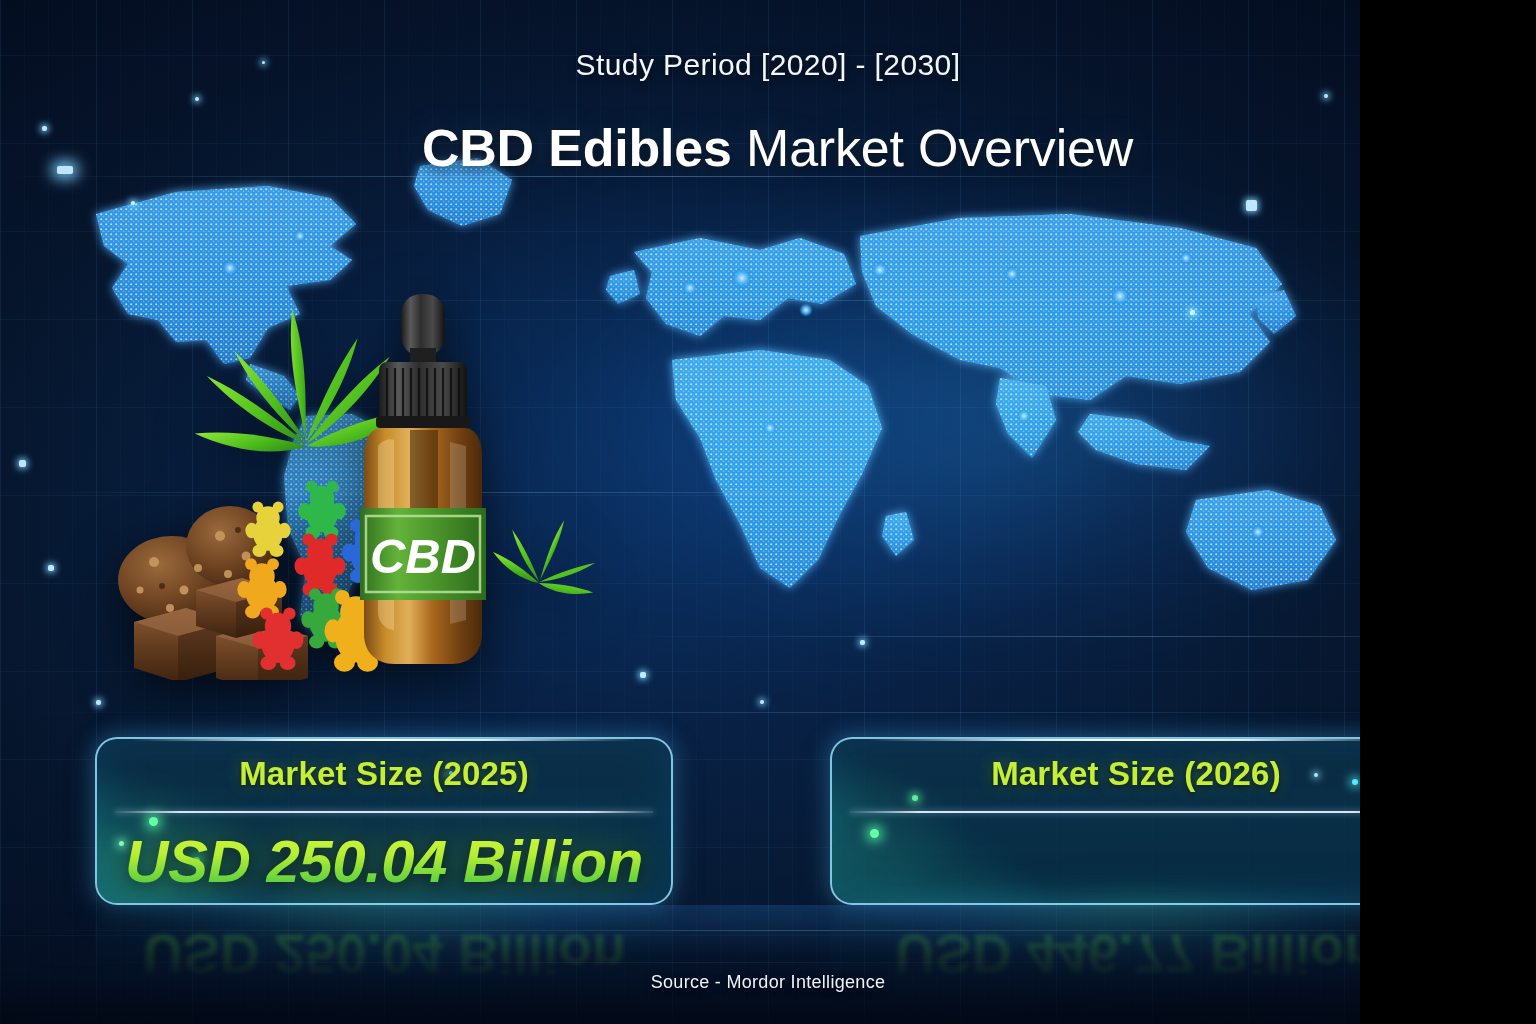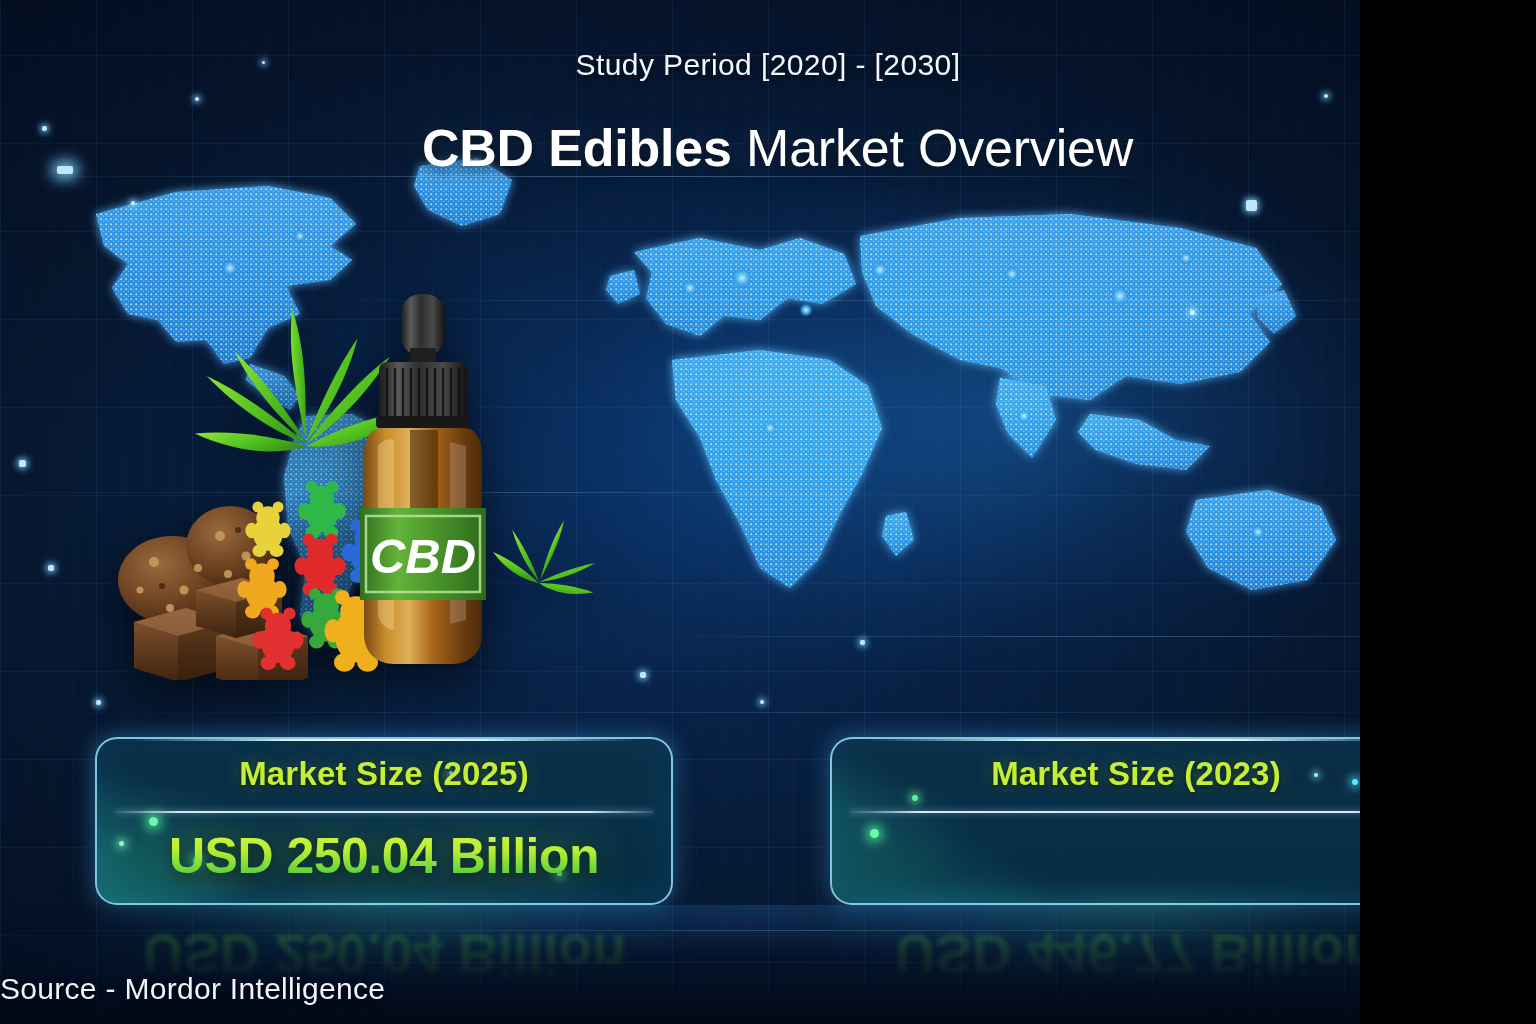--- a/index.html
+++ b/index.html
@@ -126,26 +126,27 @@
   .card-label {
     position:absolute; left:0; right:0; top:16px;
     text-align:center;
     font-size:33px; font-weight:700; letter-spacing:.2px;
     color:#c6ee36;
     text-shadow:0 2px 6px rgba(0,0,0,.6), 0 0 16px rgba(150,230,60,.35);
   }
   .card-value {
     position:absolute; left:0; right:0; top:88px;
     text-align:center;
-    font-size:50px; font-weight:700; letter-spacing:-.5px;
+    font-size:60px; font-weight:700; letter-spacing:-.5px;
     background:linear-gradient(180deg,#d6f73f 0%, #b7ee33 40%, #63d23c 78%, #3cc03a 100%);
     -webkit-background-clip:text; background-clip:text;
     -webkit-text-fill-color:transparent; color:transparent;
     filter:drop-shadow(0 3px 8px rgba(0,0,0,.55)) drop-shadow(0 0 18px rgba(120,235,70,.35));
     white-space:nowrap;
+    font-style:italic;
   }
 
   
   .card-rim {
     position:absolute; left:6%; right:6%; top:-1px; height:3px;
     background:linear-gradient(90deg,rgba(255,255,255,0) 0%, rgba(225,245,255,.95) 30%, rgba(255,255,255,1) 50%, rgba(225,245,255,.95) 70%, rgba(255,255,255,0) 100%);
     filter:blur(.6px);
   }
 
   
@@ -182,22 +183,22 @@
     position:absolute; left:0; top:905px; width:1536px; height:119px;
     background:
       radial-gradient(ellipse 760px 70px at 50% 0%, rgba(50,140,235,.22) 0%, rgba(0,0,0,0) 75%),
       linear-gradient(180deg, rgba(6,24,48,.0) 0%, rgba(4,14,32,.55) 60%, rgba(2,8,20,.9) 100%);
     pointer-events:none;
   }
 
   
   .source {
     position:absolute; left:0; top:972px; width:1536px;
-    text-align:left; color:#eef4fb;
-    font-size:30px; font-weight:400; letter-spacing:.3px;
+    text-align:center; color:#eef4fb;
+    font-size:18px; font-weight:400; letter-spacing:.3px;
     text-shadow:0 2px 8px rgba(0,0,0,.8);
   }
 </style>
 </head>
 <body>
 
 <div class="infographic">
 
   <div class="grid-lines"></div>
   <div class="grid-lines fine"></div>
@@ -570,21 +571,21 @@
       <div class="card-bloom b2"></div>
       <div class="card-specks">
         <span class="speck" style="left:38px; top:90px; width:9px; height:9px; background:#5dff78; box-shadow:0 0 12px 4px rgba(80,255,120,.8);"></span>
         <span class="speck" style="left:80px; top:56px; width:6px; height:6px; background:#55e86f; box-shadow:0 0 9px 3px rgba(85,232,111,.7);"></span>
         <span class="speck" style="left:520px; top:40px; width:6px; height:6px; background:#4fe6ff; box-shadow:0 0 10px 3px rgba(80,230,255,.7);"></span>
         <span class="speck" style="left:560px; top:122px; width:7px; height:7px; background:#4ef06a; box-shadow:0 0 10px 3px rgba(70,240,110,.7);"></span>
         <span class="speck" style="left:482px; top:34px; width:4px; height:4px; background:#9fe8ff; box-shadow:0 0 7px 2px rgba(150,230,255,.7);"></span>
       </div>
       <div class="card-rim"></div>
       <div class="card-divider"></div>
-      <div class="card-label">Market Size (2023)</div>
+      <div class="card-label">Market Size (2026)</div>
     </div>
   </div>
 
   <div class="refl-glow left"></div>
   <div class="refl-glow right"></div>
 
   <div class="reflection left">
     <div class="refl-inner">
       <div class="refl-value">USD 250.04 Billion</div>
     </div>

